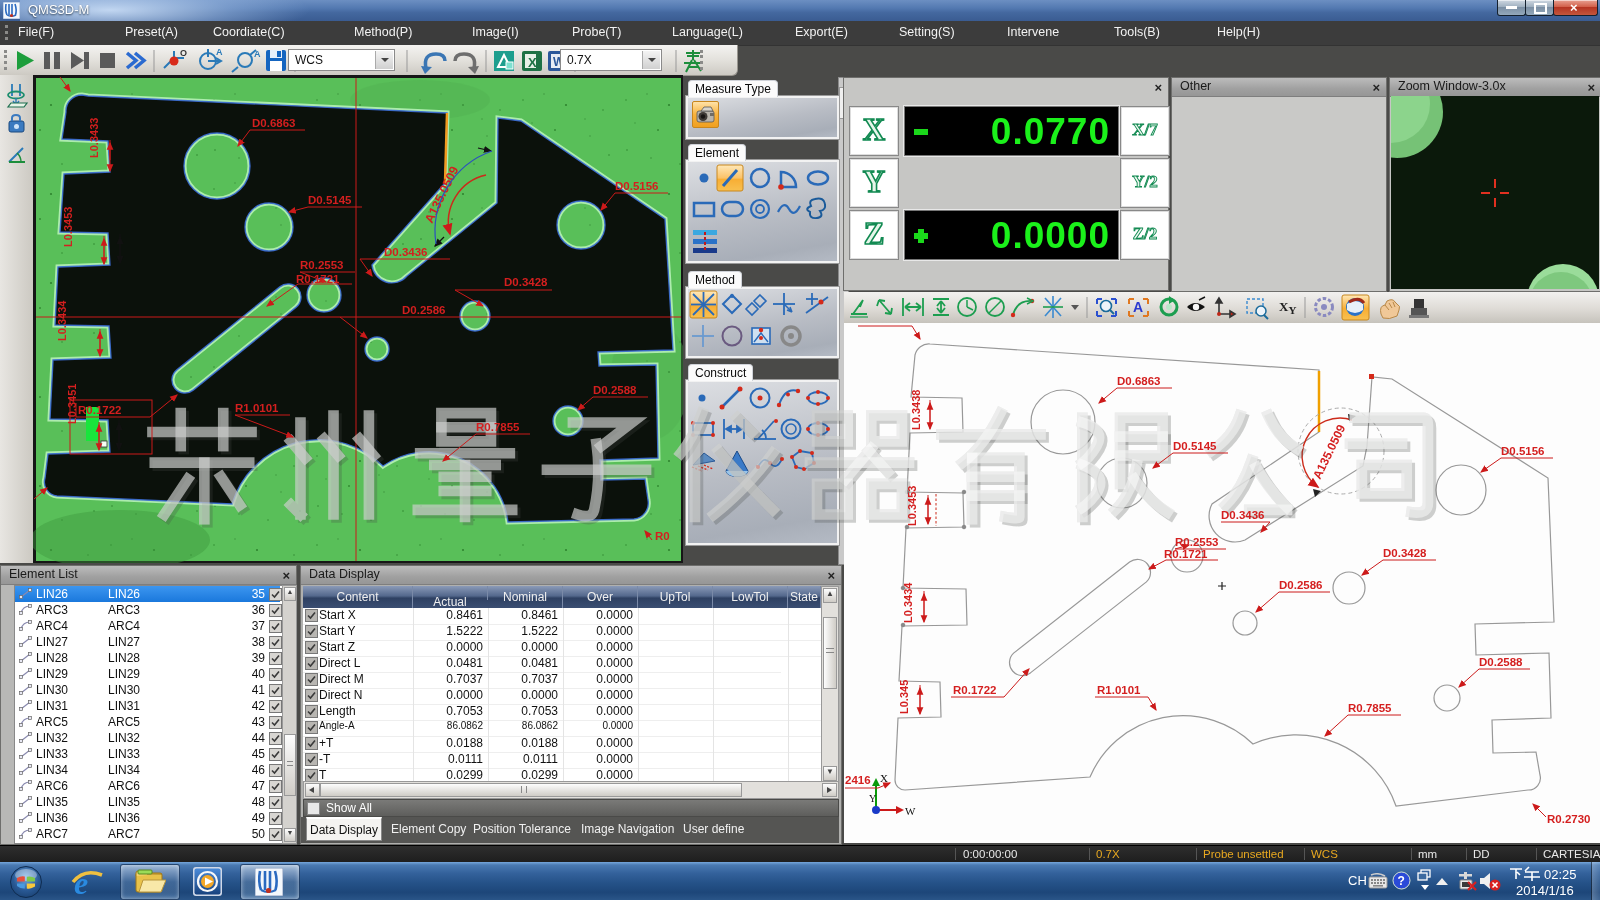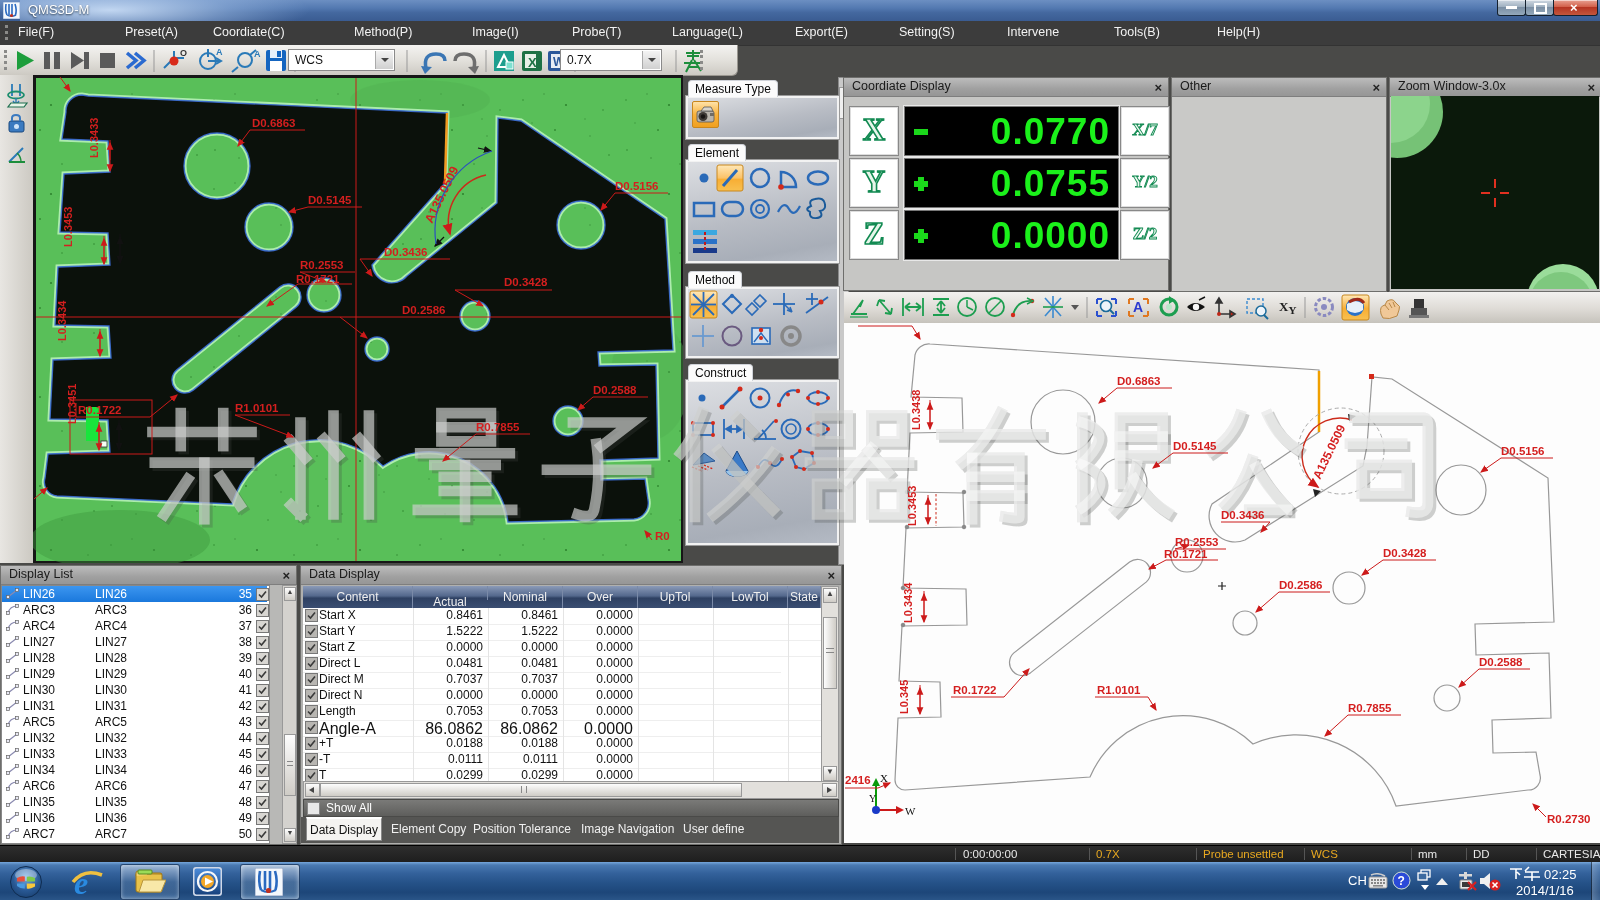--- a/index.html
+++ b/index.html
@@ -390,37 +390,31 @@
         <circle cx="108" cy="22" r="2" fill="#d42a1a"></circle>
         <circle cx="104" cy="12" r="2" fill="#d42a1a"></circle>
         <circle cx="112" cy="6" r="2" fill="#d42a1a"></circle>
         <circle cx="124" cy="8" r="2" fill="#d42a1a"></circle>
         <circle cx="126" cy="18" r="2" fill="#d42a1a"></circle>
         <circle cx="116" cy="24" r="2" fill="#d42a1a"></circle>
   </g>
  </svg>
 </div>
 <div class="rpanel" style="left:843px;top:77px;width:324px;height:212px;">
- <div class="rtitle">Coordiate Display</div>
     <div class="rclose">×</div>
  <div class="crow" style="top:28px;">
   <div class="cbtn" style="left:0;"><span class="cletter">X</span></div>
   <div class="clcd">
         <span style="position:absolute;left:9px;top:22px;width:14px;height:6px;background:#1bd81b;"></span>
         <span class="lcdnum">0.0770</span>
       </div>
   <div class="cbtn" style="left:271px;"><span class="chalf">X/7</span></div>
  </div>
  <div class="crow" style="top:80px;">
   <div class="cbtn" style="left:0;"><span class="cletter">Y</span></div>
-  <div class="clcd">
-        <span style="position:absolute;left:9px;top:22px;width:14px;height:6px;background:#1bd81b;"></span>
-        <span style="position:absolute;left:13px;top:18px;width:6px;height:14px;background:#1bd81b;"></span>
-        <span class="lcdnum">0.0755</span>
-      </div>
   <div class="cbtn" style="left:271px;"><span class="chalf">Y/2</span></div>
  </div>
  <div class="crow" style="top:132px;">
   <div class="cbtn" style="left:0;"><span class="cletter">Z</span></div>
   <div class="clcd">
         <span style="position:absolute;left:9px;top:22px;width:14px;height:6px;background:#1bd81b;"></span>
         <span style="position:absolute;left:13px;top:18px;width:6px;height:14px;background:#1bd81b;"></span>
         <span class="lcdnum">0.0000</span>
       </div>
   <div class="cbtn" style="left:271px;"><span class="chalf">Z/2</span></div>
@@ -581,23 +575,23 @@
  <line x1="876" y1="810" x2="898" y2="810" stroke="#cc1a1a" stroke-width="2"></line>
         <path d="M904,810 l-8,-4 v8 Z" fill="#cc1a1a"></path>
  <circle cx="876" cy="810" r="4" fill="#1a3ac8"></circle>
  <text x="880" y="782" font-size="11" fill="#111" font-family="Liberation Serif,serif">X</text>
  <text x="905" y="815" font-size="11" fill="#111" font-family="Liberation Serif,serif">W</text>
  <text x="869" y="802" font-size="10" fill="#111" font-family="Liberation Serif,serif">Y</text>
 </g>
 </svg>
 </div>
 <div class="abs" id="elemlist">
- <div class="rtitle">Display List</div>
+ <div class="rtitle">Element List</div>
     <div class="rclose">×</div>
- <div style="position:absolute;left:0;top:19px;width:267px;height:257px;background:#fff;border:1px solid #888;" id="elist">
+ <div style="position:absolute;left:13px;top:19px;width:267px;height:257px;background:#fff;border:1px solid #888;" id="elist">
       <div style="position:absolute;left:0;top:0px;width:265px;height:16px;background:linear-gradient(#3c96f0,#1a78dc);color:#fff;font-size:12px;">
         <span style="position:absolute;left:4px;top:2px;"><svg width="13" height="11" viewBox="0 0 13 11">
             <line x1="2" y1="9" x2="11" y2="2" stroke="#8a8ab0" stroke-width="1.2"></line>
             <rect x="0.5" y="7.5" width="3" height="3" fill="#e8e8f4" stroke="#666" stroke-width="0.7"></rect>
             <rect x="9.5" y="0.5" width="3" height="3" fill="#e8e8f4" stroke="#666" stroke-width="0.7"></rect>
           </svg></span>
         <span style="position:absolute;left:21px;top:1px;">LIN26</span>
         <span style="position:absolute;left:93px;top:1px;">LIN26</span>
         <span style="position:absolute;left:228px;top:1px;width:22px;text-align:right;">35</span>
         <span style="position:absolute;left:254px;top:2px;width:11px;height:11px;background:#d8d6d2;border:1px solid #777;font-size:10px;line-height:11px;text-align:center;color:#333;">
@@ -922,21 +916,21 @@
         <span style="position:absolute;left:2px;top:1px;width:11px;height:11px;background:#b8b6b2;border:1px solid #777;font-size:10px;line-height:11px;text-align:center;color:#222;">
           <svg width="9" height="9" viewBox="0 0 9 9" style="position:absolute;left:1px;top:1px;">
             <path d="M1,4.5 L3.5,7 L8,1.5" stroke="#3a3a3a" stroke-width="1.6" fill="none"></path>
           </svg>
         </span>
         <span style="position:absolute;left:16px;top:0px;">Length</span>
         <span style="position:absolute;left:110px;top:0px;width:70px;text-align:right;">0.7053</span>
         <span style="position:absolute;left:185px;top:0px;width:70px;text-align:right;">0.7053</span>
         <span style="position:absolute;left:260px;top:0px;width:70px;text-align:right;">0.0000</span>
       </div>
-      <div style="position:absolute;left:0;top:134px;width:518px;height:16px;border-bottom:1px solid #eee;font-size:16px;color:#111;">
+      <div style="position:absolute;left:0;top:134px;width:518px;height:16px;border-bottom:1px solid #eee;font-size:10px;color:#111;">
         <span style="position:absolute;left:2px;top:1px;width:11px;height:11px;background:#b8b6b2;border:1px solid #777;font-size:10px;line-height:11px;text-align:center;color:#222;">
           <svg width="9" height="9" viewBox="0 0 9 9" style="position:absolute;left:1px;top:1px;">
             <path d="M1,4.5 L3.5,7 L8,1.5" stroke="#3a3a3a" stroke-width="1.6" fill="none"></path>
           </svg>
         </span>
         <span style="position:absolute;left:16px;top:0px;">Angle-A</span>
         <span style="position:absolute;left:110px;top:0px;width:70px;text-align:right;">86.0862</span>
         <span style="position:absolute;left:185px;top:0px;width:70px;text-align:right;">86.0862</span>
         <span style="position:absolute;left:260px;top:0px;width:70px;text-align:right;">0.0000</span>
       </div>

